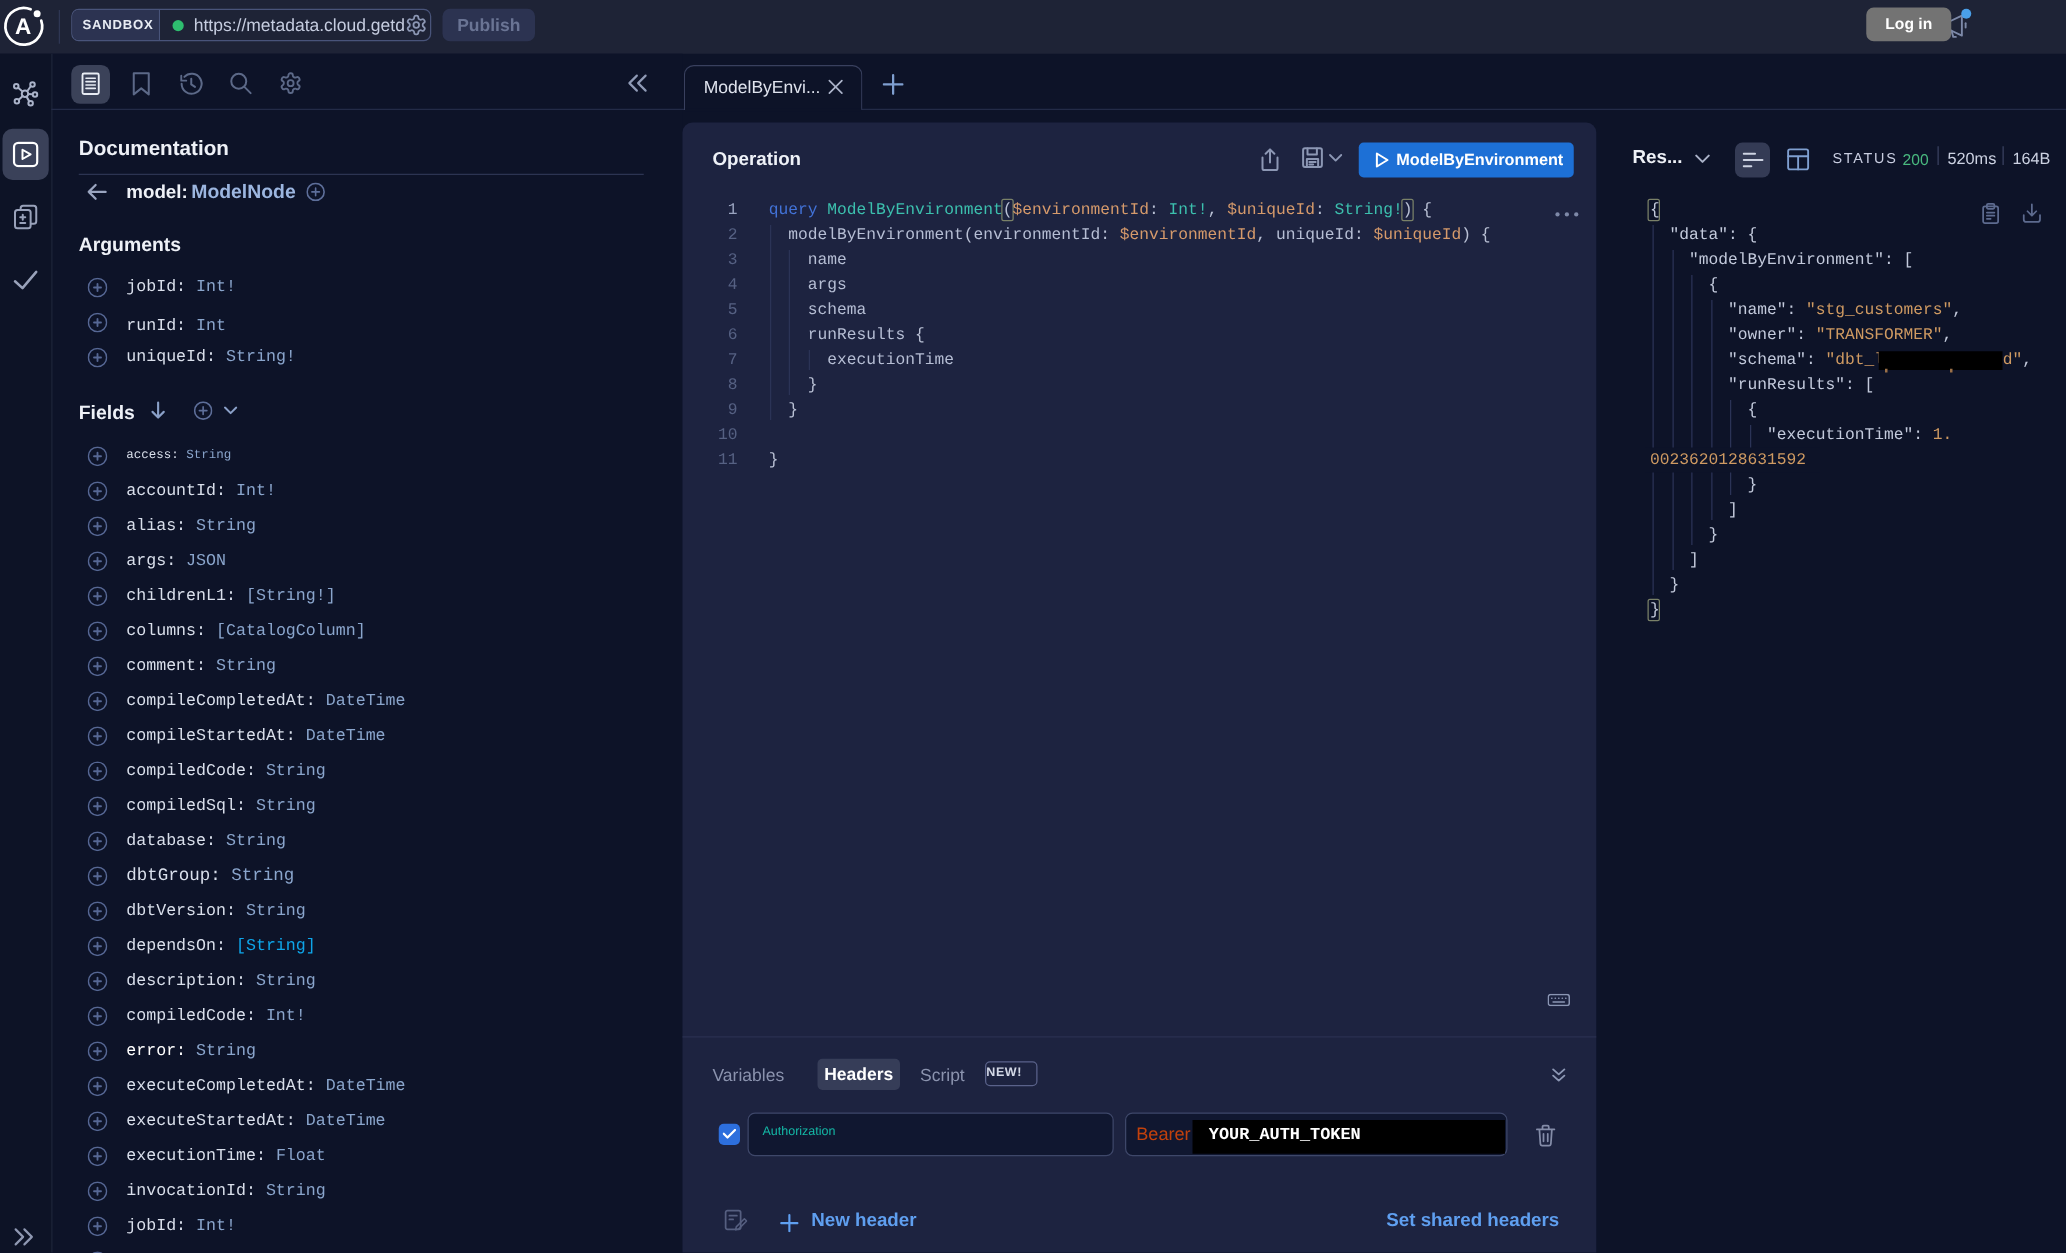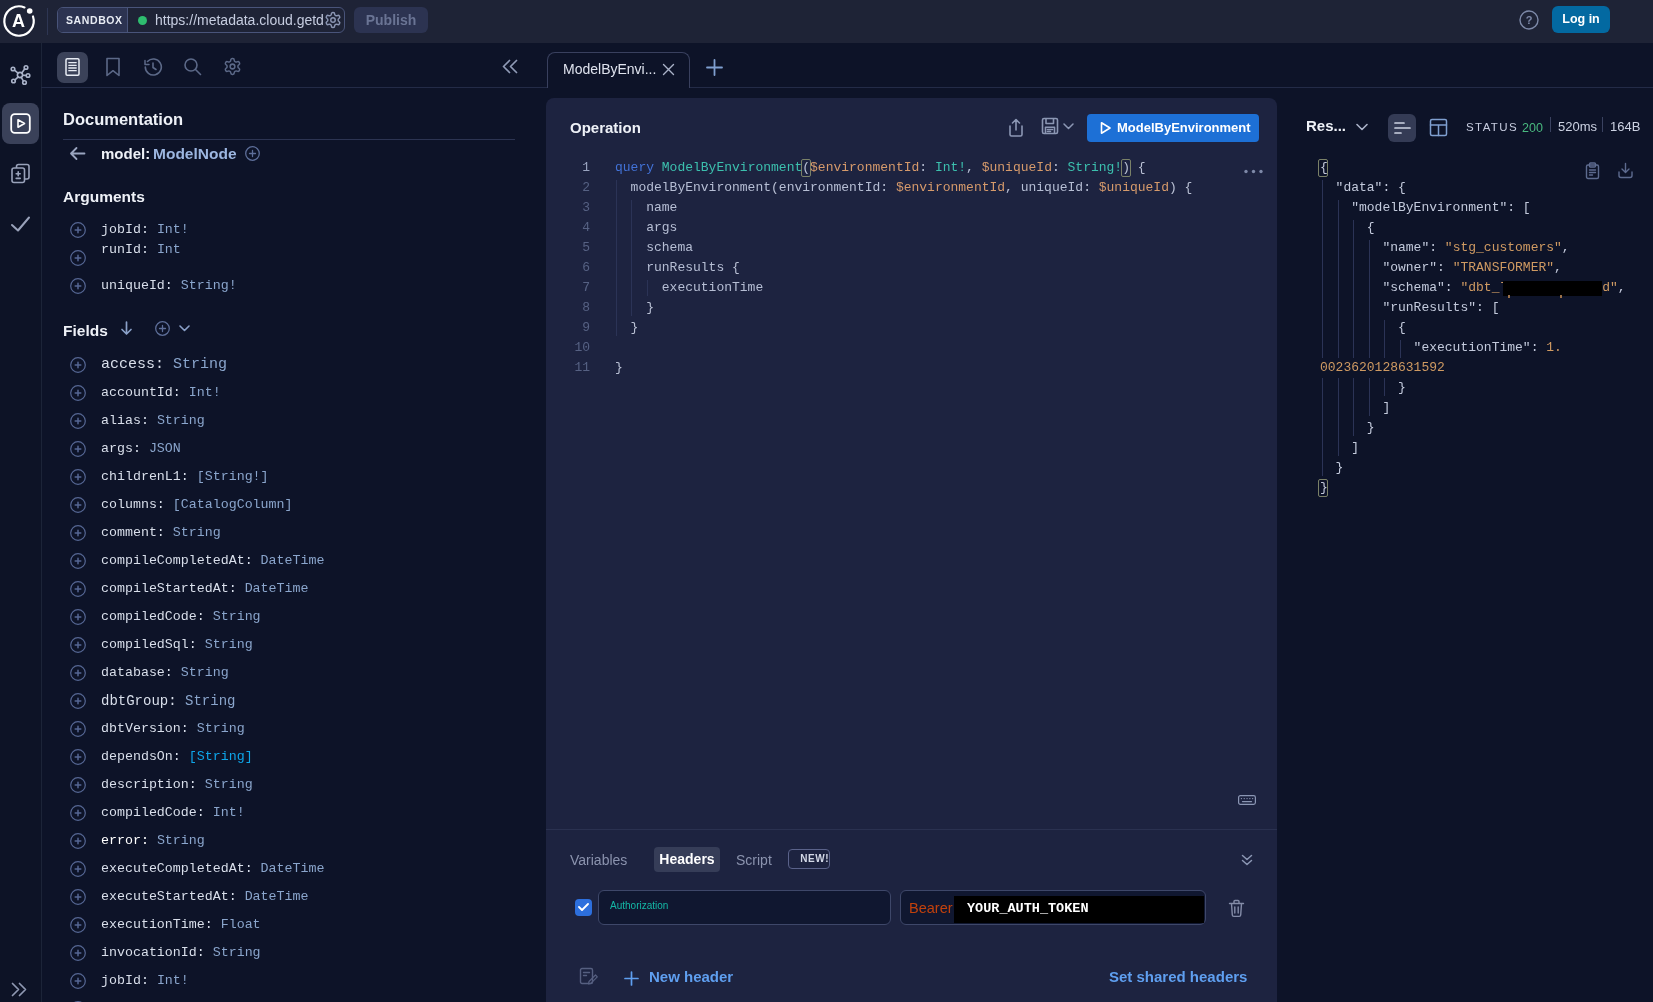--- a/index.html
+++ b/index.html
@@ -27,21 +27,21 @@
 <svg class="abs" style="left:1519px;top:10px;color:#7d89a8;" width="20" height="20" viewBox="0 0 20 20" fill="none" stroke="currentColor" stroke-width="1.6" stroke-linecap="round" stroke-linejoin="round">
     <circle cx="10" cy="10" r="9" stroke-width="1.4"></circle>
     <text x="10" y="14" fill="currentColor" stroke="none" font-family="Liberation Sans" font-size="11" font-weight="bold" text-anchor="middle">?</text>
   </svg>
 <svg class="abs" style="left:1553px;top:10px;color:#7d89a8;" width="24" height="22" viewBox="0 0 24 22" fill="none" stroke="currentColor" stroke-width="1.6" stroke-linecap="round" stroke-linejoin="round">
     <path d="M16.5 2.5 L7 7 H5 a3.5 3.5 0 0 0 0 7 H7 l9.5 4.5 z" stroke-width="1.5"></path>
     <path d="M8.2 14.6 L9.6 19.5 h2.1" stroke-width="1.5"></path>
     <path d="M19.5 8.5 v3.5" stroke-width="1.5"></path>
   </svg>
 <div class="abs " style="left:1569px;top:7px;width:8px;height:8px;background:#4a9fe8;border-radius:50%"></div>
-<div class="abs " style="left:1552px;top:6px;width:58px;height:27px;background:#0369a1;border-radius:6px">
+<div class="abs " style="left:1493px;top:6px;width:68px;height:27px;background:#737373;border-radius:6px">
     <div style="text-align:center;line-height:27px;font-weight:bold;font-size:12.5px;color:#fff">Log in</div>
   </div>
 <div class="abs " style="left:0px;top:43px;width:41px;height:959px;background:#0d1326"></div>
 <svg class="abs" style="left:9px;top:64px;color:#aab3c9;" width="22" height="22" viewBox="0 0 22 22" fill="none" stroke="currentColor" stroke-width="1.6" stroke-linecap="round" stroke-linejoin="round">
     <circle cx="11" cy="11" r="2.6"></circle>
     <circle cx="4" cy="5" r="1.8"></circle>
     <circle cx="17" cy="3.5" r="1.8"></circle>
     <circle cx="19" cy="11.5" r="1.8"></circle>
     <circle cx="15.5" cy="18.5" r="1.8"></circle>
     <circle cx="4.5" cy="17" r="1.8"></circle>
@@ -103,42 +103,42 @@
 <div class="abs " style="left:63px;top:188px;font-size:15.5px;font-weight:bold;color:#eef1f7">Arguments</div>
 <svg class="abs" style="left:70px;top:222px;color:#566794;" width="16" height="16" viewBox="0 0 16 16" fill="none" stroke="currentColor" stroke-width="1.6" stroke-linecap="round" stroke-linejoin="round">
     <circle cx="8" cy="8" r="7.3" stroke-width="1.2"></circle>
     <path d="M8 5.2v5.6M5.2 8h5.6" stroke-width="1.5"></path>
   </svg>
 <div class="abs mono" style="left:101px;top:220px;font-size:13.3px"><span style="color:#d9dfeb">jobId:</span> <span style="color:#8aa5cc">Int!</span></div>
 <svg class="abs" style="left:70px;top:250px;color:#566794;" width="16" height="16" viewBox="0 0 16 16" fill="none" stroke="currentColor" stroke-width="1.6" stroke-linecap="round" stroke-linejoin="round">
     <circle cx="8" cy="8" r="7.3" stroke-width="1.2"></circle>
     <path d="M8 5.2v5.6M5.2 8h5.6" stroke-width="1.5"></path>
   </svg>
-<div class="abs mono" style="left:101px;top:240px;font-size:13.3px"><span style="color:#d9dfeb">runId:</span> <span style="color:#8aa5cc">Int</span></div>
+<div class="abs mono" style="left:101px;top:251px;font-size:13.3px"><span style="color:#d9dfeb">runId:</span> <span style="color:#8aa5cc">Int</span></div>
 <svg class="abs" style="left:70px;top:278px;color:#566794;" width="16" height="16" viewBox="0 0 16 16" fill="none" stroke="currentColor" stroke-width="1.6" stroke-linecap="round" stroke-linejoin="round">
     <circle cx="8" cy="8" r="7.3" stroke-width="1.2"></circle>
     <path d="M8 5.2v5.6M5.2 8h5.6" stroke-width="1.5"></path>
   </svg>
 <div class="abs mono" style="left:101px;top:276px;font-size:13.3px"><span style="color:#d9dfeb">uniqueId:</span> <span style="color:#8aa5cc">String!</span></div>
 <div class="abs " style="left:63px;top:322px;font-size:15.5px;font-weight:bold;color:#eef1f7">Fields</div>
 <svg class="abs" style="left:119px;top:320px;color:#8aa0c8;" width="15" height="16" viewBox="0 0 15 16" fill="none" stroke="currentColor" stroke-width="1.6" stroke-linecap="round" stroke-linejoin="round">
     <path d="M7.5 2 v11 M3 9.5 L7.5 14 L12 9.5" stroke-width="1.7"></path>
   </svg>
 <svg class="abs" style="left:155px;top:321px;color:#5d6e99;" width="15" height="15" viewBox="0 0 15 15" fill="none" stroke="currentColor" stroke-width="1.6" stroke-linecap="round" stroke-linejoin="round">
     <circle cx="7.5" cy="7.5" r="6.8" stroke-width="1.3"></circle>
     <path d="M7.5 4.5v6M4.5 7.5h6" stroke-width="1.3"></path>
   </svg>
 <svg class="abs" style="left:179px;top:325px;color:#8aa0c8;" width="11" height="7" viewBox="0 0 11 7" fill="none" stroke="currentColor" stroke-width="1.6" stroke-linecap="round" stroke-linejoin="round">
     <path d="M1 1 L5.5 5.5 L10 1" stroke-width="1.6"></path>
   </svg>
 <svg class="abs" style="left:70px;top:357px;color:#566794;" width="16" height="16" viewBox="0 0 16 16" fill="none" stroke="currentColor" stroke-width="1.6" stroke-linecap="round" stroke-linejoin="round">
     <circle cx="8" cy="8" r="7.3" stroke-width="1.2"></circle>
     <path d="M8 5.2v5.6M5.2 8h5.6" stroke-width="1.5"></path>
   </svg>
-<div class="abs mono" style="left:101px;top:355px;font-size:15px"><span style="color:#d9dfeb">access:</span> <span style="color:#8aa5cc">String</span></div>
+<div class="abs mono" style="left:101px;top:355px;font-size:10px"><span style="color:#d9dfeb">access:</span> <span style="color:#8aa5cc">String</span></div>
 <svg class="abs" style="left:70px;top:385px;color:#566794;" width="16" height="16" viewBox="0 0 16 16" fill="none" stroke="currentColor" stroke-width="1.6" stroke-linecap="round" stroke-linejoin="round">
     <circle cx="8" cy="8" r="7.3" stroke-width="1.2"></circle>
     <path d="M8 5.2v5.6M5.2 8h5.6" stroke-width="1.5"></path>
   </svg>
 <div class="abs mono" style="left:101px;top:383px;font-size:13.3px"><span style="color:#d9dfeb">accountId:</span> <span style="color:#8aa5cc">Int!</span></div>
 <svg class="abs" style="left:70px;top:413px;color:#566794;" width="16" height="16" viewBox="0 0 16 16" fill="none" stroke="currentColor" stroke-width="1.6" stroke-linecap="round" stroke-linejoin="round">
     <circle cx="8" cy="8" r="7.3" stroke-width="1.2"></circle>
     <path d="M8 5.2v5.6M5.2 8h5.6" stroke-width="1.5"></path>
   </svg>
 <div class="abs mono" style="left:101px;top:411px;font-size:13.3px"><span style="color:#d9dfeb">alias:</span> <span style="color:#8aa5cc">String</span></div>
@@ -310,21 +310,21 @@
     <rect x="0.6" y="0.6" width="16.8" height="8.8" rx="1.8" stroke-width="1.2"></rect>
     <path d="M3.4 3.6h.1M6.2 3.6h.1M9 3.6h.1M11.8 3.6h.1M14.6 3.6h.1M4.5 6.6 h9" stroke-width="1.3"></path>
   </svg>
 <div class="abs " style="left:546px;top:829px;width:731px;height:1px;background:#2a3150"></div>
 <div class="abs " style="left:570px;top:852px;font-size:14px;color:#8b93ae">Variables</div>
 <div class="abs " style="left:654px;top:847px;width:66px;height:25px;background:#363d58;border-radius:4px">
     <div style="text-align:center;line-height:25px;font-size:14px;font-weight:bold;color:#fff">Headers</div>
   </div>
 <div class="abs " style="left:736px;top:852px;font-size:14px;color:#8b93ae">Script</div>
 <div class="abs " style="left:788px;top:849px;width:42px;height:20px;border:1px solid #5a628a;border-radius:4px">
-    <div style="text-align:right;line-height:18px;font-size:10px;font-weight:bold;color:#d3d8e6;letter-spacing:0.5px">NEW!</div>
+    <div style="text-align:left;line-height:18px;font-size:10px;font-weight:bold;color:#d3d8e6;letter-spacing:0.5px">NEW!</div>
   </div>
 <svg class="abs" style="left:1241px;top:854px;color:#8c97b4;" width="12" height="12" viewBox="0 0 12 12" fill="none" stroke="currentColor" stroke-width="1.6" stroke-linecap="round" stroke-linejoin="round">
     <path d="M1.5 1.5 L6 5.5 L10.5 1.5 M1.5 6.5 L6 10.5 L10.5 6.5" stroke-width="1.5"></path>
   </svg>
 <div class="abs " style="left:575px;top:899px;width:17px;height:17px;background:#2d6fdd;border-radius:4px"></div>
 <svg class="abs" style="left:578px;top:903px;color:#fff;" width="11" height="9" viewBox="0 0 11 9" fill="none" stroke="currentColor" stroke-width="1.6" stroke-linecap="round" stroke-linejoin="round">
     <path d="M1 4 L4 7 L10 1" stroke="#fff" stroke-width="1.8"></path>
   </svg>
 <div class="abs " style="left:598px;top:890px;width:293px;height:35px;border:1px solid #3e4769;border-radius:6px;background:#101730"></div>
 <div class="abs " style="left:610px;top:900px;font-size:10px;color:#14b8a6">Authorization</div>

